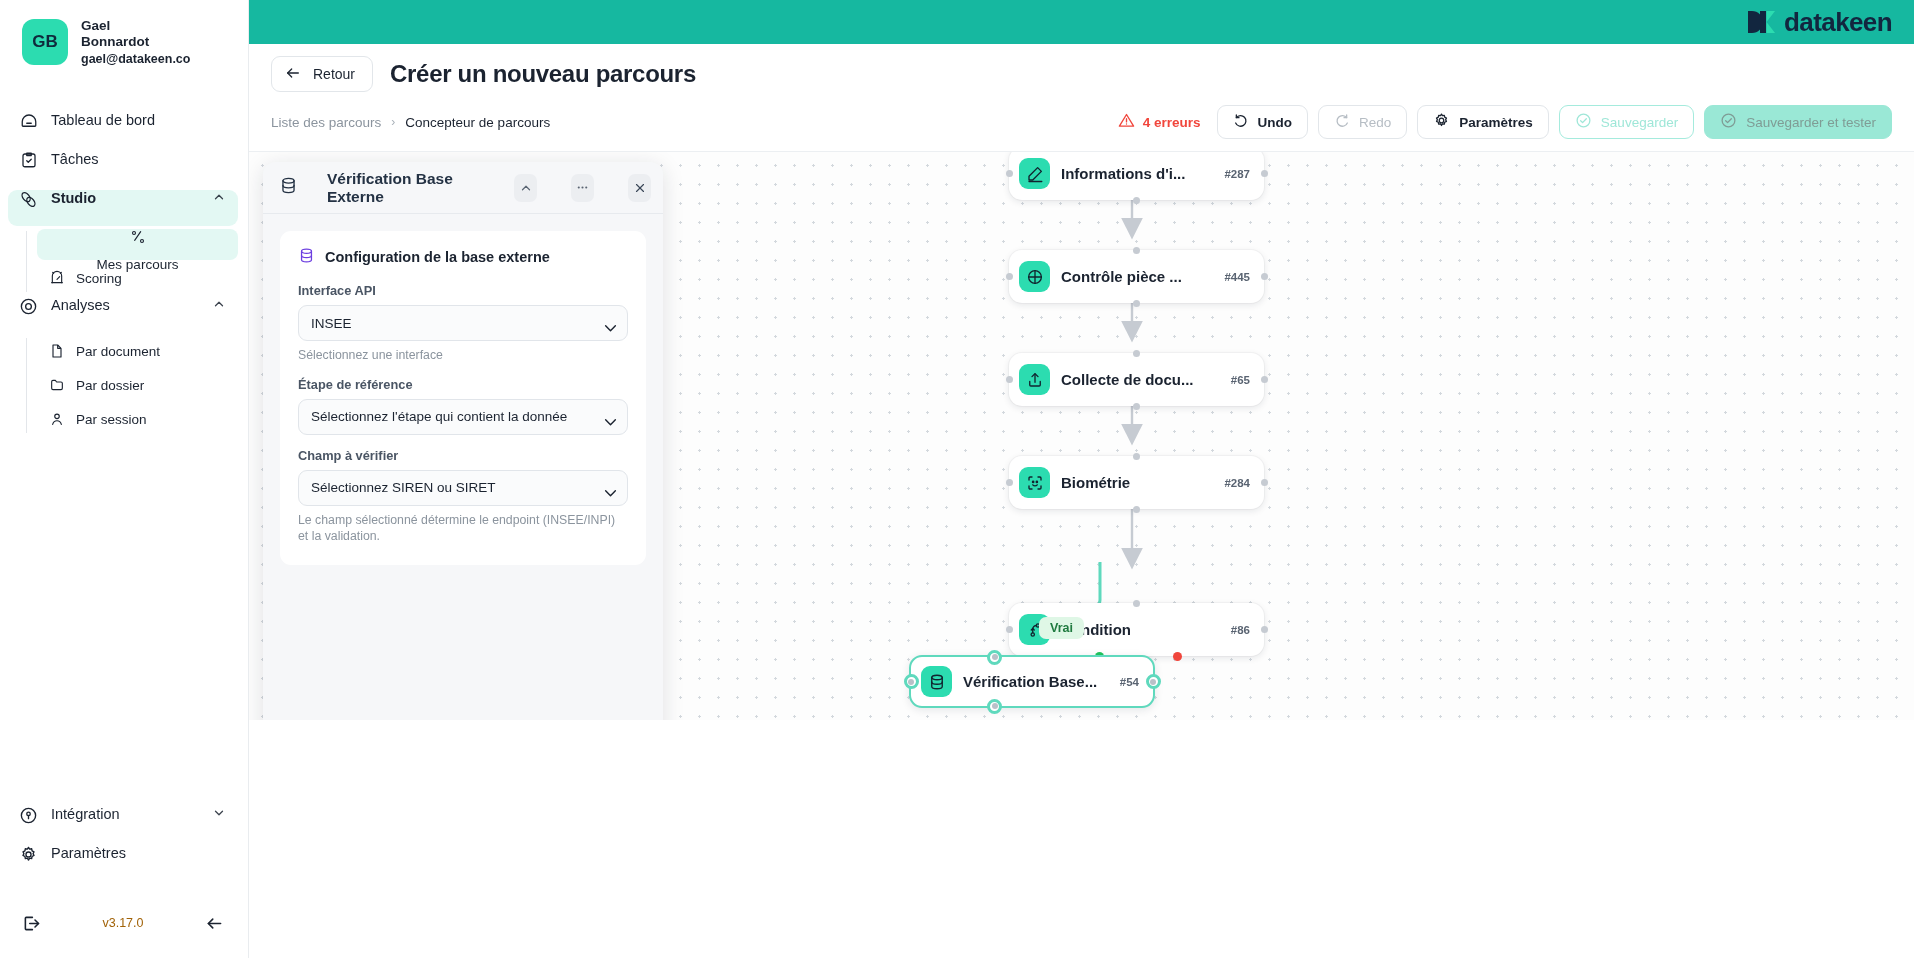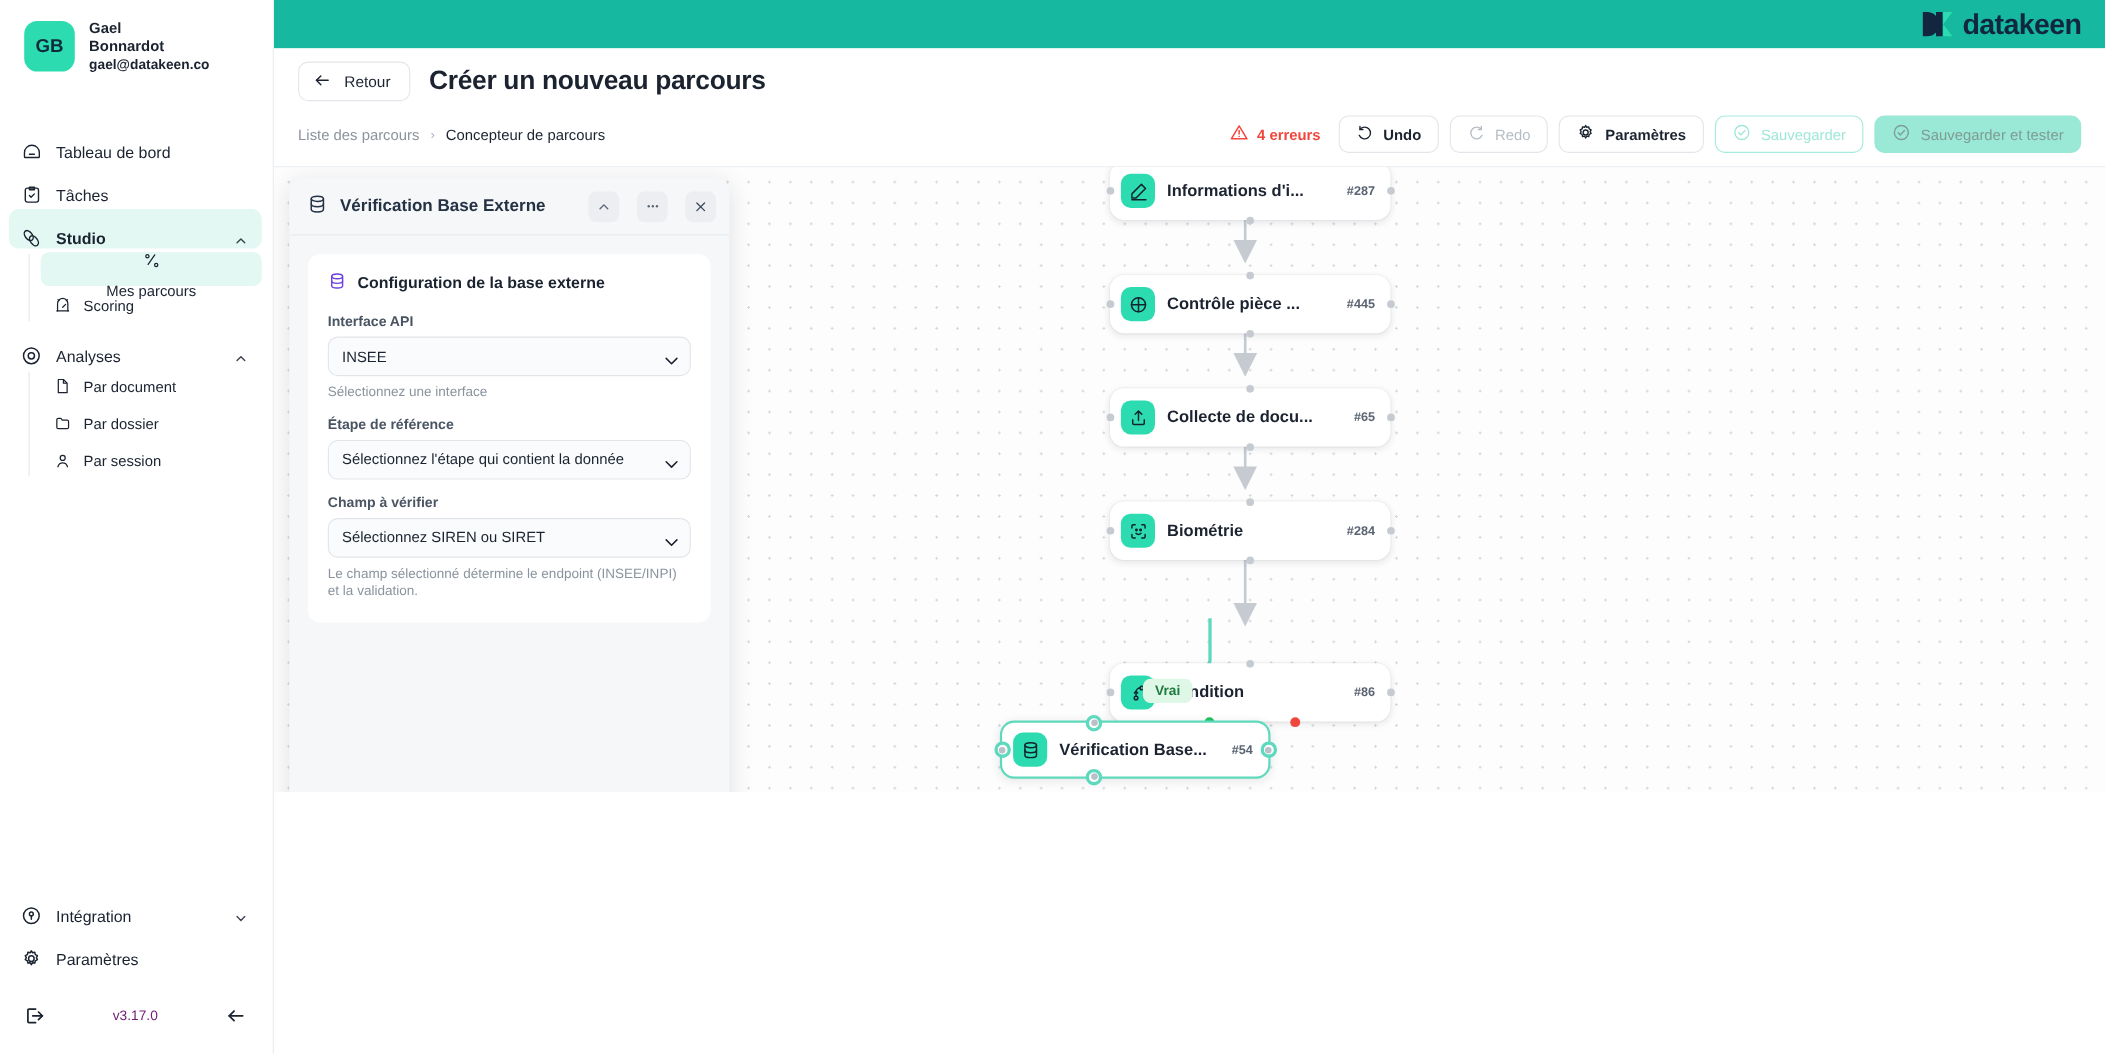--- a/index.html
+++ b/index.html
@@ -23,21 +23,21 @@
     width: 46px; height: 46px; border-radius: 12px; background: #2cdcb0;
     color: #0f2a3c; font-weight: bold; font-size: 17px;
     display: flex; align-items: center; justify-content: center; flex: 0 0 46px;
   }
   .profile-text { line-height: 1.18; }
   .profile-name { font-size: 13.5px; font-weight: bold; color: #1b2330; }
   .profile-mail { font-size: 12.5px; font-weight: bold; color: #1b2330; margin-top: 2px; }
 
   .nav { margin-top: 26px; }
   .nav-item {
-    display: flex; align-items: flex-end; gap: 13px;
+    display: flex; align-items: flex-start; gap: 13px;
     height: 36px; margin: 3px 10px 3px 8px; padding: 0 12px 0 11px;
     border-radius: 9px; cursor: pointer; color: #1b2330; font-size: 14.5px;
   }
   .nav-item .ico { width: 19px; height: 19px; flex: 0 0 19px; display: flex; align-items: center; justify-content: center; }
   .nav-item .lbl { flex: 1 1 auto; white-space: nowrap; }
   .nav-item.active { background: #e3f8f3; font-weight: bold; }
   .nav-item .chev { width: 14px; height: 14px; opacity: .85; }
 
   .subnav { position: relative; margin-left: 26px; padding-left: 0; }
   .subnav::before {
@@ -50,21 +50,21 @@
   }
   .sub-item.active { background: #e3f8f3; flex-direction: column; }
   .sub-item .ico { width: 17px; height: 17px; flex: 0 0 17px; display: flex; align-items: center; justify-content: center; }
 
   .nav-spacer { flex: 1 1 auto; }
   .bottom-nav { padding-bottom: 6px; }
   .sidebar-footer {
     display: flex; align-items: center; justify-content: space-between;
     padding: 22px 22px 24px 20px;
   }
-  .sidebar-footer .ver { font-size: 12.5px; color: #701a75; }
+  .sidebar-footer .ver { font-size: 12.5px; color: #a16207; }
   .foot-btn { cursor: pointer; width: 22px; height: 22px; display: flex; align-items: center; justify-content: center; }
 
   
   .main { flex: 1 1 auto; position: relative; height: 720px; display: flex; flex-direction: column; min-width: 0; }
 
   .topbar {
     height: 44px; background: #16b8a0; display: flex; align-items: center;
     justify-content: flex-end; padding-right: 22px; flex: 0 0 44px;
   }
   .brand { display: flex; align-items: center; gap: 7px; }
@@ -155,21 +155,21 @@
 
   
   .panel {
     position: absolute; left: 14px; top: 10px; width: 400px; height: 712px;
     background: #f6f7f9; border-radius: 13px;
     box-shadow: 0 4px 22px rgba(20,30,45,.13); overflow: hidden;
     display: flex; flex-direction: column; z-index: 15;
   }
   .panel-head {
     height: 52px; background: #f6f7f9; border-bottom: 1px solid #e7eaee;
-    display: flex; align-items: center; padding: 0 12px 0 16px; gap: 11px; flex: 0 0 52px;
+    display: flex; align-items: center; padding: 0 12px 0 16px; gap: 29px; flex: 0 0 52px;
   }
   .panel-title { font-size: 15.5px; font-weight: bold; color: #243244; flex: 1 1 auto; }
   .pbtn {
     width: 28px; height: 28px; border-radius: 7px; background: #eceef1;
     display: flex; align-items: center; justify-content: center; cursor: pointer; margin-left: 5px;
   }
   .panel-body { padding: 17px; flex: 1 1 auto; overflow: hidden; }
   .card { background: #fff; border-radius: 11px; padding: 16px 18px 20px 18px; }
   .card-title { display: flex; align-items: center; gap: 10px; font-size: 14.5px; font-weight: bold; color: #1b2330; margin-bottom: 16px; }
   .field-label { font-size: 12.8px; font-weight: bold; color: #4a5564; margin-bottom: 7px; }

